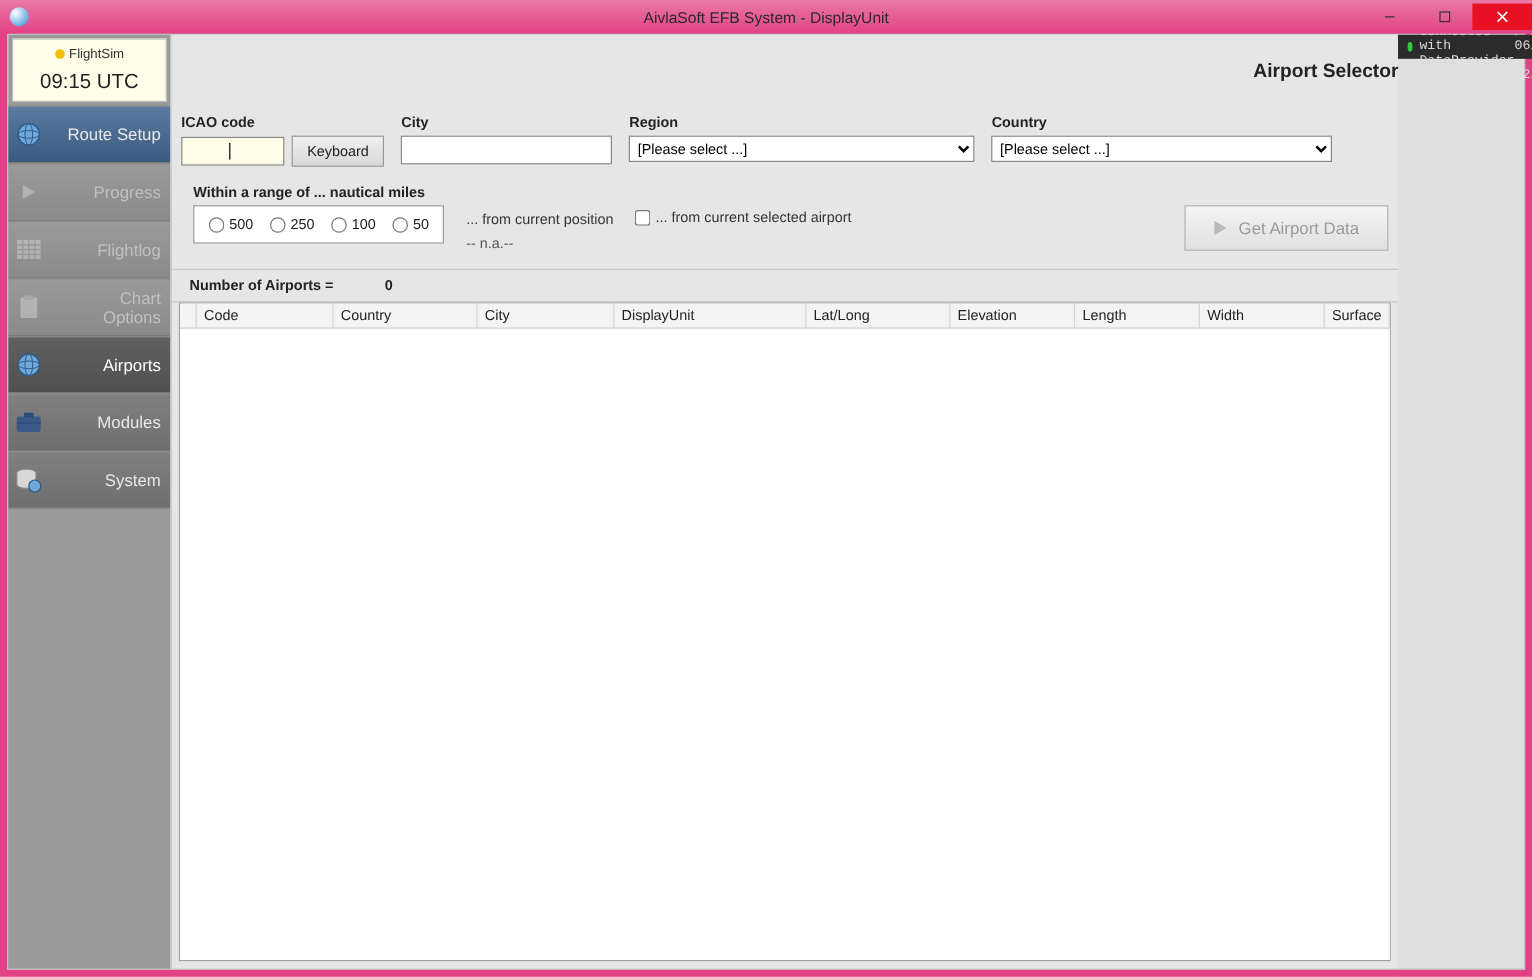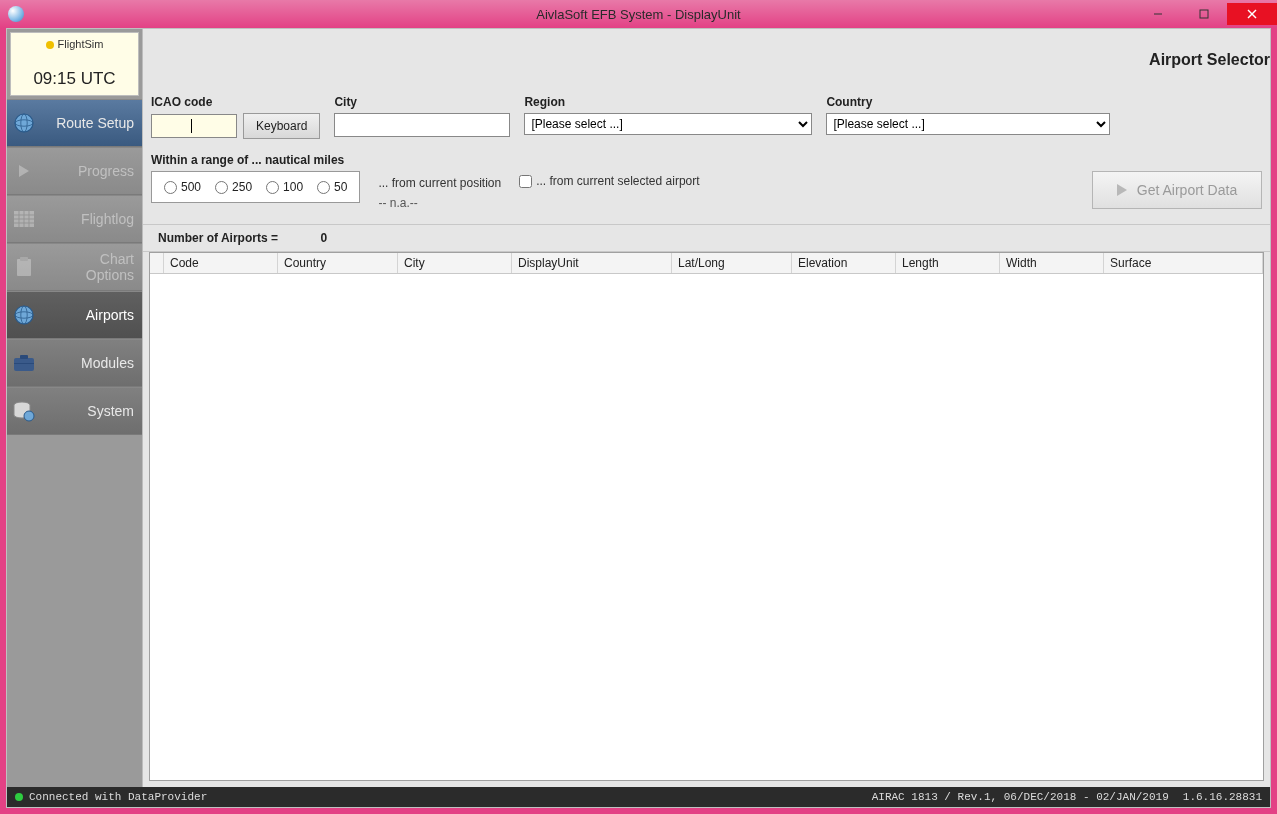--- a/index.html
+++ b/index.html
@@ -30,35 +30,35 @@
   font-size: 13px; color: #2a2a2a; pointer-events: none;
 }
 .win-btns { margin-left: auto; display: flex; }
 .win-btn {
   width: 46px; height: 22px; display: flex; align-items: center; justify-content: center;
   font-size: 10px; color: #333;
 }
 .win-btn.close { background: #E81123; color: #fff; width: 50px; height: 22px;}
 .outer-frame {
   flex: 1; margin: 0 6px 6px 6px; background: #e0e0e0;
-  display: flex; flex-direction: column;
+  display: flex; flex-direction: row;
   border: 1px solid #c0c0c0;
 }
 .main-row { flex: 1; display: flex; min-height: 0; }
 .sidebar {
   width: 135px; background: #9a9a9a;
   display: flex; flex-direction: column;
 }
 .sb-time {
   background: #fffde7; margin: 3px; border: 1px solid #bdbdbd;
   text-align: center; padding: 4px 0 6px 0;
 }
 .sb-time .dot { display:inline-block; width:8px; height:8px; background:#f0c000; border-radius:50%; margin-right:4px; vertical-align:middle;}
 .sb-time .lbl { font-size: 11px; color:#333; }
-.sb-time .clk { font-size: 17px; font-weight: 400; color:#222; margin-top:18px;}
+.sb-time .clk { font-size: 17px; font-weight: 400; color:#222; margin-top:7px;}
 .sb-item {
   height: 48px; display: flex; align-items: center;
   padding: 0 8px 0 6px; color: #e8e8e8; font-size: 14px;
   border-top: 1px solid #888; border-bottom: 1px solid #7a7a7a;
   background: linear-gradient(to bottom, #808080 0%, #6e6e6e 100%);
 }
 .sb-item.blue { background: linear-gradient(to bottom, #5a7aa0 0%, #3a5a80 100%); }
 .sb-item.disabled { color: #c0c0c0; background: linear-gradient(to bottom, #9a9a9a 0%, #8a8a8a 100%);}
 .sb-item.selected { background: linear-gradient(to bottom, #606060 0%, #505050 100%); color:#fff;}
 .sb-icon { width: 22px; height: 22px; margin-right: 8px; flex-shrink:0; display:flex; align-items:center; justify-content:center;}
@@ -85,21 +85,21 @@
 .city-input { width: 176px; }
 select.combo {
   height: 22px; border: 1px solid #888; background: #fff; font-size: 12px; padding: 1px 2px;
 }
 .region-combo { width: 288px; }
 .country-combo { width: 284px; }
 .kb-btn {
   height: 26px; padding: 0 12px; background: linear-gradient(to bottom,#f0f0f0,#d8d8d8);
   border: 1px solid #999; font-size:12px; color:#222;
 }
-.range-row { margin-top: 14px; }
+.range-row { margin-top: 14px; margin-left: 10px; }
 .range-row .hdr { font-weight: bold; font-size: 12px; color:#222; margin-bottom:4px;}
 .range-body { display: flex; align-items: flex-start; gap: 18px;}
 .radio-box {
   display: flex; gap: 14px; border: 1px solid #999; background:#fff;
   padding: 6px 12px; align-items: center; height: 32px;
 }
 .radio-box label { display:flex; align-items:center; gap:4px; font-size:12px; color:#222;}
 .from-col { font-size:12px; color:#333; line-height:1.7; padding-top:2px;}
 .from-col .na { color:#555;}
 .chk-col { display:flex; align-items:center; gap:4px; font-size:12px; color:#333; padding-top:3px;}

